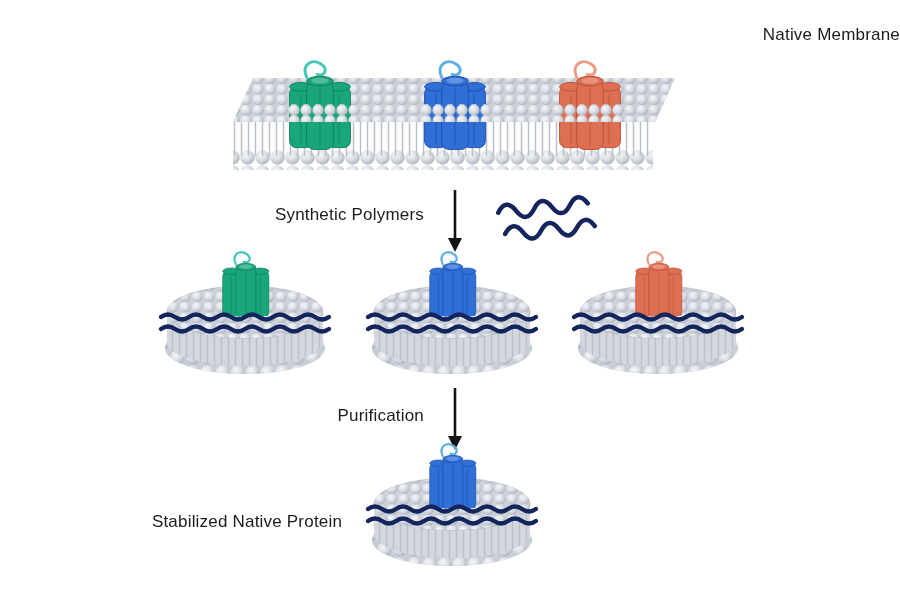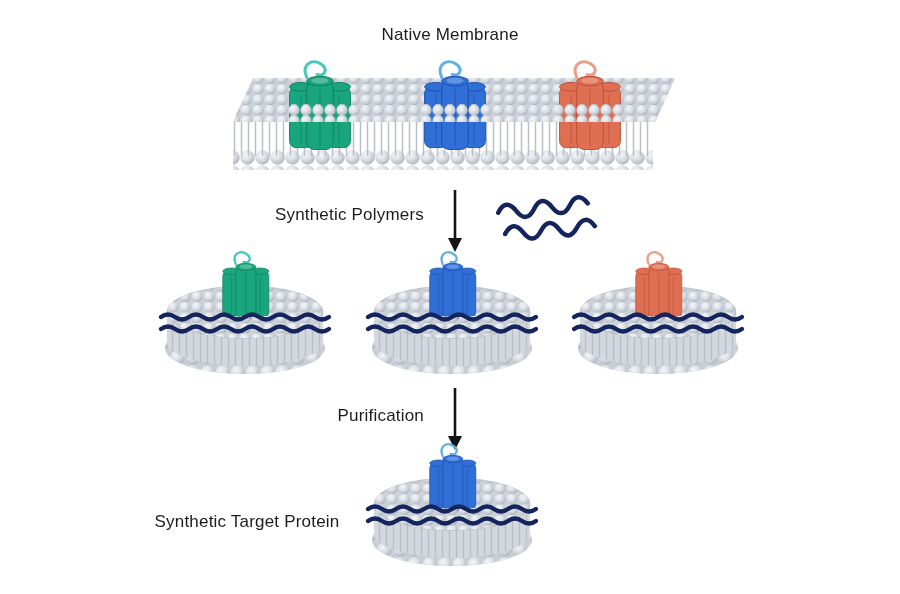--- a/index.html
+++ b/index.html
@@ -9,35 +9,35 @@
     --polymer-navy:#14255d; --lipid-head:#d7dbe1; --lipid-tail:#b9bfc8;
     --arrow:#141414; --text:#1c1c1c; --background:#ffffff;
   }
   html,body{margin:0;padding:0;background:#e9e9e9;}
   .stage{
     position:relative;width:900px;height:594px;margin:0 auto;
     background:var(--background);overflow:hidden;
     font-family:"Liberation Sans", sans-serif;color:var(--text);
   }
   .lbl{position:absolute;font-size:17px;line-height:20px;letter-spacing:.2px;}
-  .lbl.title{top:25px;left:0;width:900px;text-align:center;}
+  .lbl.title{top:25px;left:0;width:900px;text-align:right;}
   .lbl.step1{top:205px;left:0;width:424px;text-align:right;}
   .lbl.step2{top:406px;left:0;width:424px;text-align:right;}
   .lbl.result{top:512px;left:92px;width:310px;text-align:center;}
   svg.art{position:absolute;left:0;top:0;}
 </style>
 </head>
 <body>
 
 <div class="stage">
 
   <div class="lbl title">Native Membrane</div>
   <div class="lbl step2">Purification</div>
   <div class="lbl step1">Synthetic Polymers</div>
-  <div class="lbl result">Synthetic Target Protein</div>
+  <div class="lbl result">Stabilized Native Protein</div>
 
   <svg class="art" width="900" height="594" viewBox="0 0 900 594">
     <defs>
       <radialGradient id="sgrad" cx="38%" cy="32%" r="75%">
         <stop offset="0%" stop-color="#f4f6f8"></stop>
         <stop offset="45%" stop-color="#dde1e6"></stop>
         <stop offset="100%" stop-color="#a8afbb"></stop>
       </radialGradient>
 
       <pattern id="pat-spheres" width="12" height="10.5" patternUnits="userSpaceOnUse">

